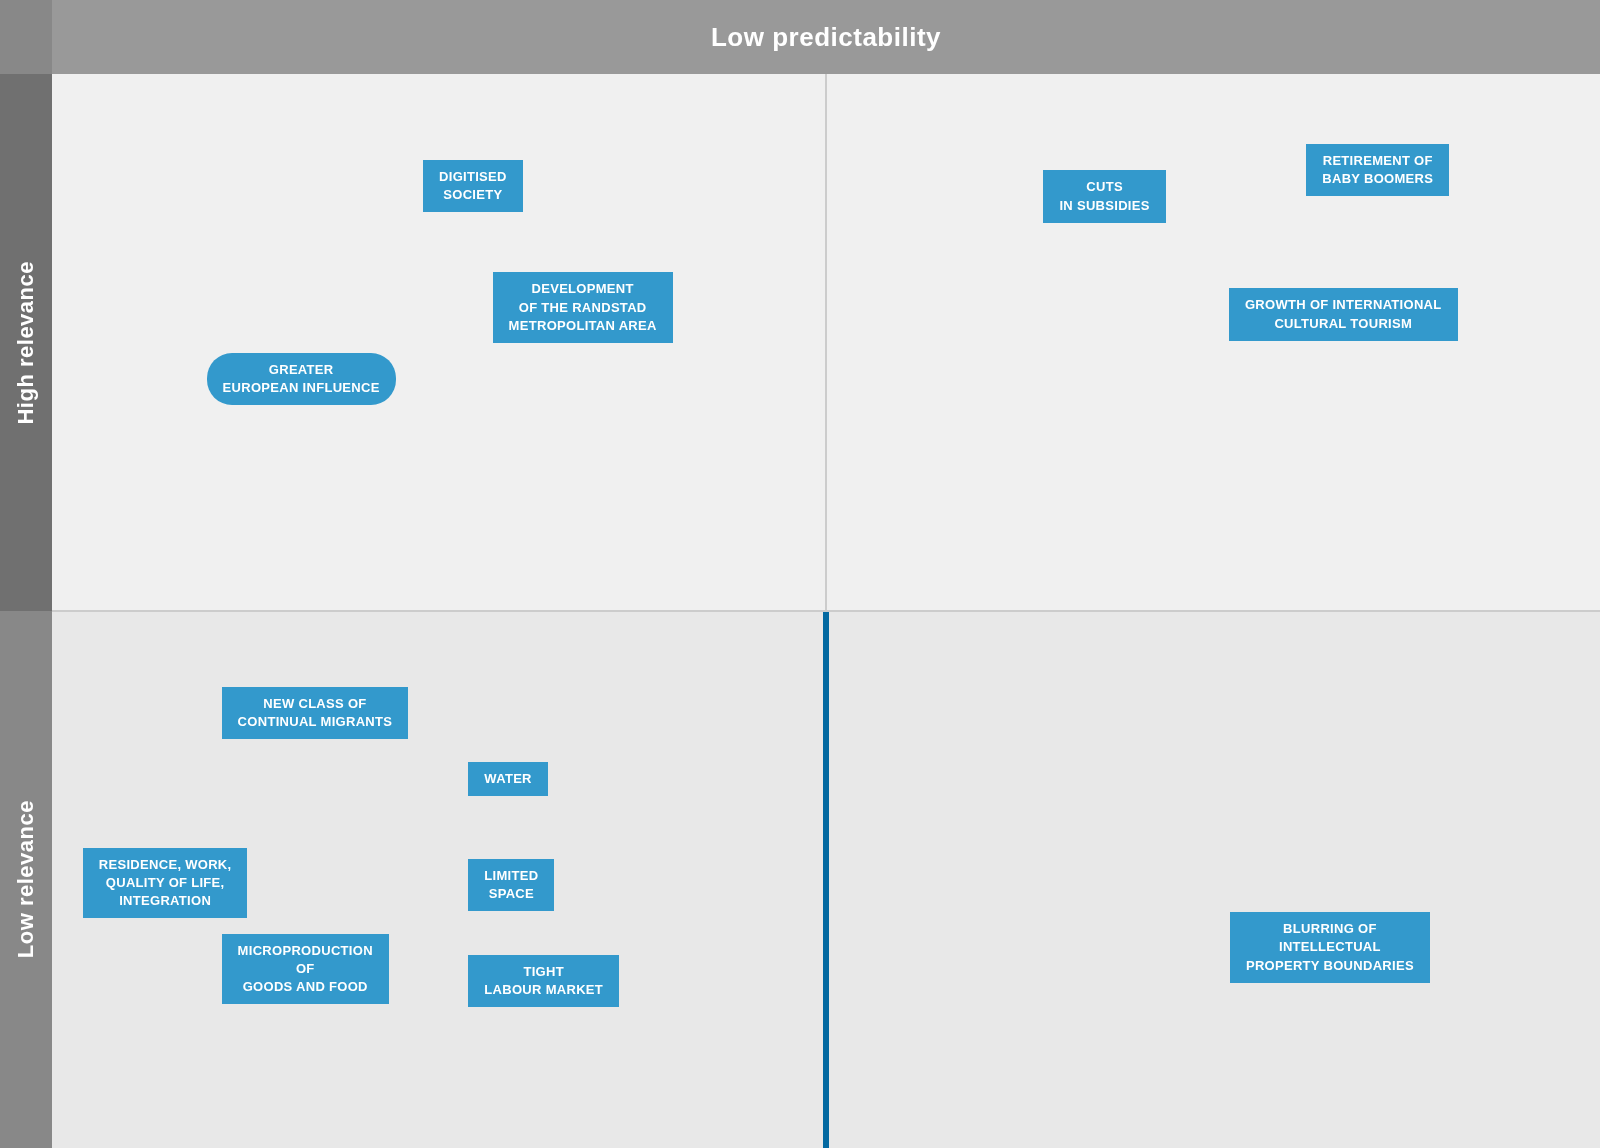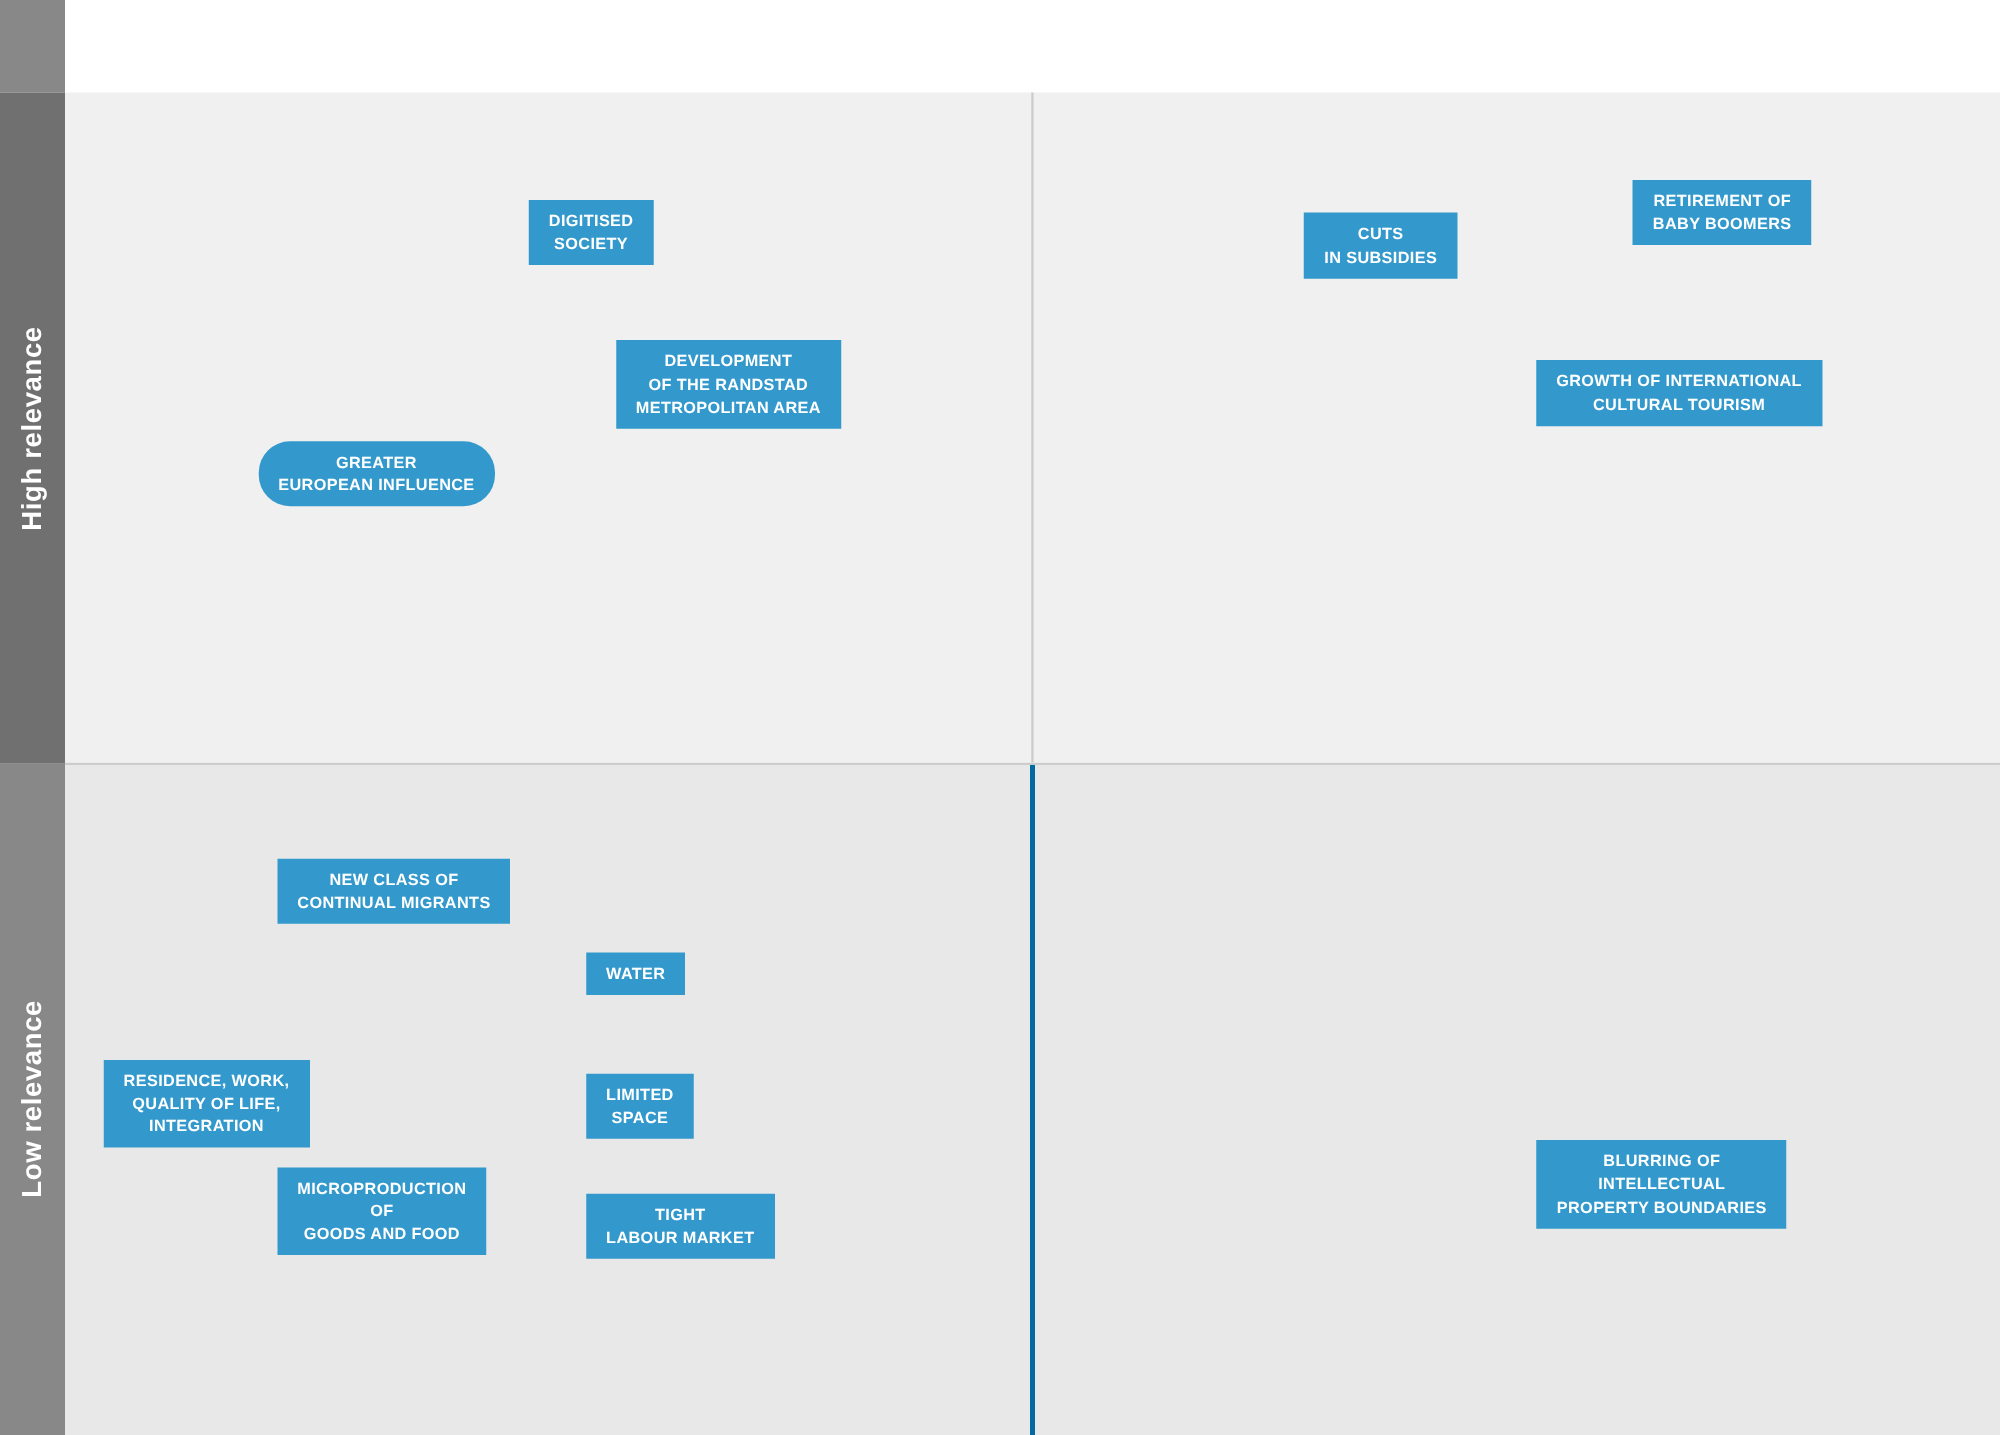--- a/index.html
+++ b/index.html
@@ -120,21 +120,21 @@
       background: #f0f0f0;
       border-right: 2px solid #cccccc;
     }
 
     .quadrant-tr {
       background: #f0f0f0;
     }
 
     .quadrant-bl {
       background: #e8e8e8;
-      border-right: 4px solid #0369a1;
+      border-right: 6px solid #0369a1;
     }
 
     .quadrant-br {
       background: #e8e8e8;
     }
 
     
     .label-box {
       position: absolute;
       background: #3399cc;
@@ -158,20 +158,23 @@
       <span class="axis-y-label">High relevance</span>
     </div>
     <div class="axis-y-low">
       <span class="axis-y-label">Low relevance</span>
     </div>
   </div>
 
   <div class="content-area">
 
     <div class="header-row">
+      <div class="header-low">
+        <span class="header-label">Low predictability</span>
+      </div>
     </div>
 
     <div class="grid-area">
 
       <div class="grid-top">
 
         <div class="quadrant quadrant-tl">
 
           <div class="label-box" style="left: 48%; top: 16%;">DIGITISED<br>SOCIETY</div>
 

